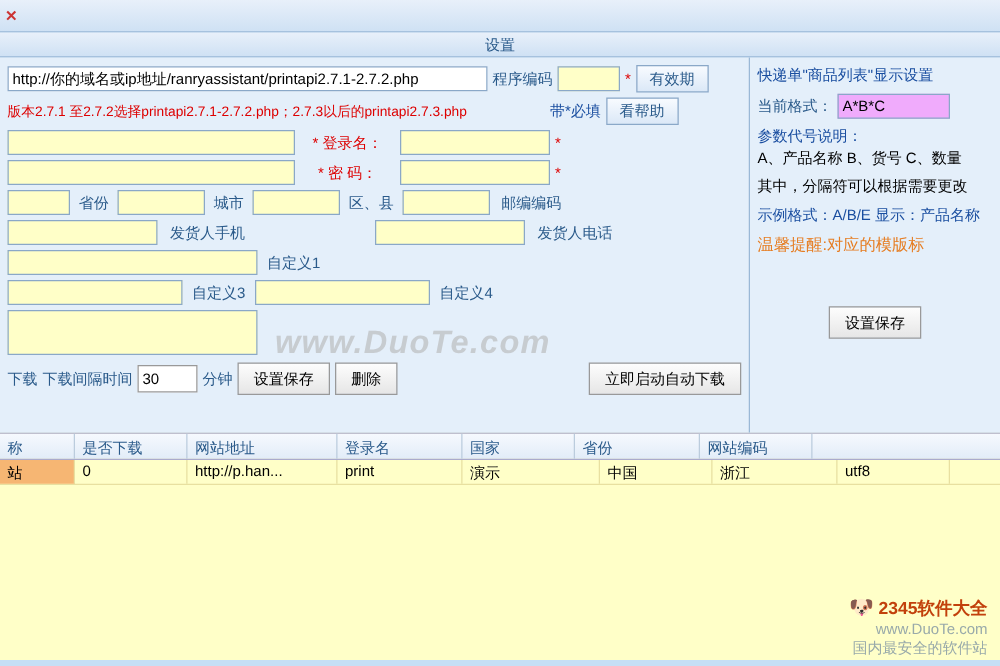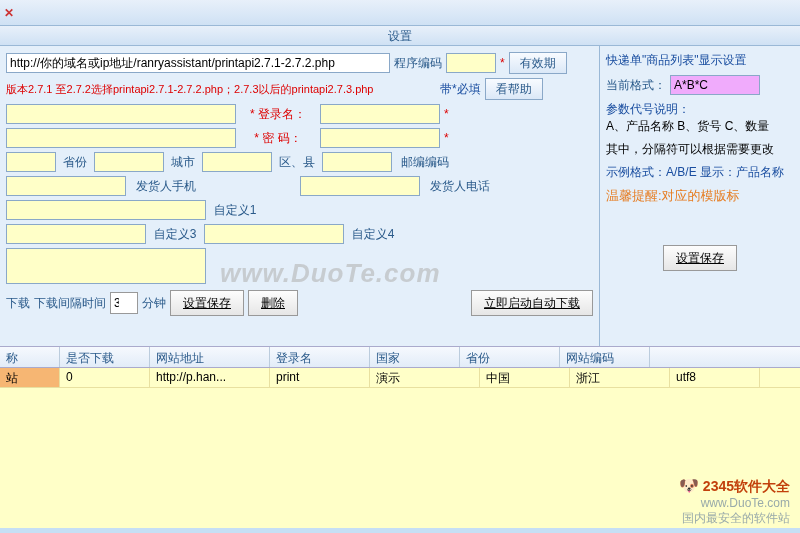--- a/index.html
+++ b/index.html
@@ -14,22 +14,22 @@
 .leftpane { width: 600px; background: #e4effa; padding: 6px; border-right: 1px solid #9ab8d6; }
 .rightpane { width: 200px; background: #e4effa; padding: 6px; }
 
 .row { display: flex; align-items: center; margin-bottom: 4px; gap: 4px; }
 .inp { background: #ffffc8; border: 1px solid #8aa8c8; height: 20px; padding: 1px 3px; }
 .lbl { color: #2a5a8a; text-align: center; }
 .red { color: #d00; }
 .blue { color: #1a4ea0; }
 .orange { color: #e67d22; font-size: 13px; }
 .btn { background: linear-gradient(#f8fbff, #dbe8f7); border: 1px solid #8aa8c8; padding: 2px 10px; height: 22px; color: #2a5a8a; cursor: pointer; }
-.btn2 { background: linear-gradient(#fdfdfd, #e6e6e6); border: 1px solid #999; padding: 3px 12px; height: 26px; cursor: pointer; text-decoration: underline; }
-.spin { width: 28px; background: #fff; border: 1px solid #999; height: 22px; padding: 3px; }
+.btn2 { background: linear-gradient(#fdfdfd, #e6e6e6); border: 1px solid #999; padding: 3px 12px; height: 26px; cursor: pointer; }
+.spin { width: 48px; background: #fff; border: 1px solid #999; height: 22px; padding: 3px; }
 
 .watermark { position: absolute; left: 220px; top: 258px; color: rgba(180,180,180,0.6); font-size: 26px; font-weight: bold; font-style: italic; letter-spacing: 1px; pointer-events: none; }
 
 .grid { background: #ffffc8; }
 .gridhead { display: flex; background: linear-gradient(#f6f9fe, #e2ecf8); border-top: 1px solid #aac; border-bottom: 1px solid #aac; height: 22px; }
 .gridhead div { border-right: 1px solid #bcd; padding: 3px 6px; color: #2a5a8a; overflow: hidden; white-space: nowrap; }
 .gridrow { display: flex; height: 20px; border-bottom: 1px solid #e8e0a0; }
 .gridrow div { border-right: 1px solid #e8e0a0; padding: 2px 6px; overflow: hidden; white-space: nowrap; }
 .gridbody { height: 160px; background: #ffffc8; }
 

